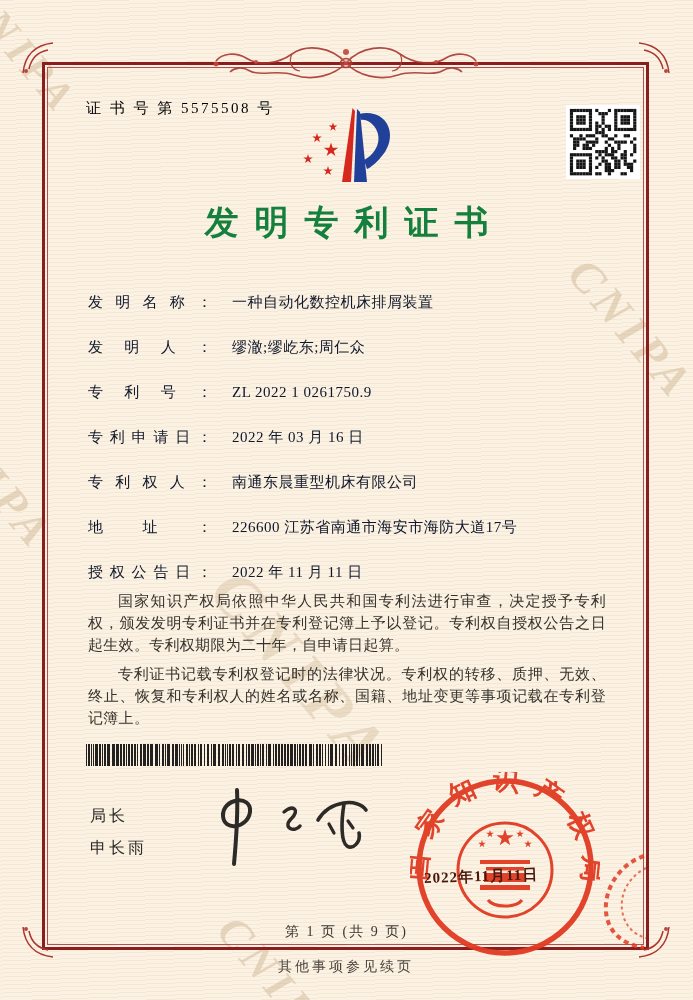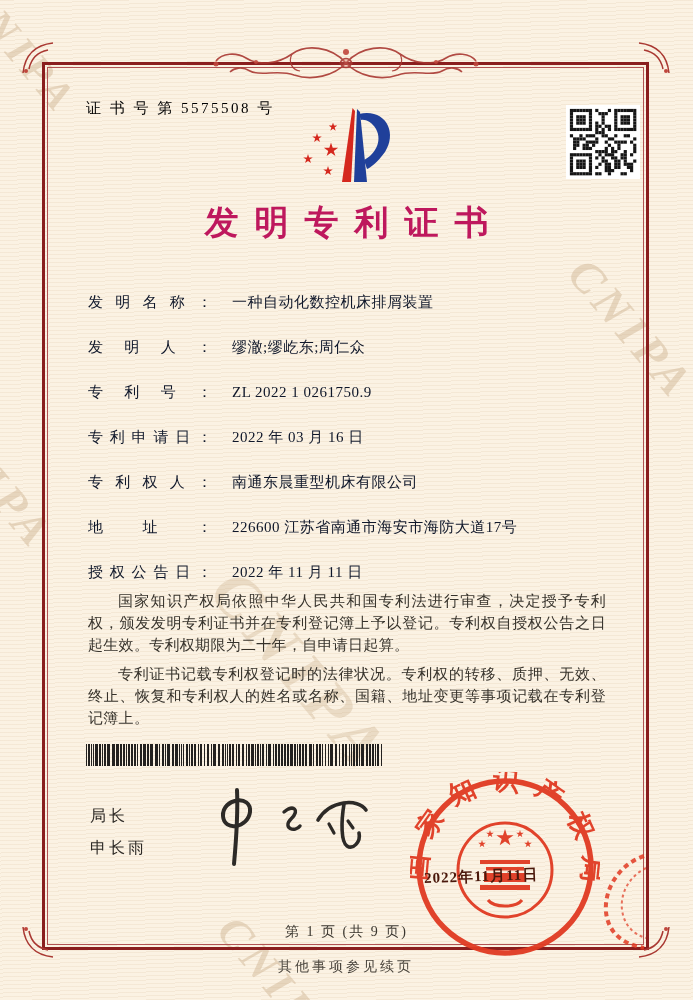--- a/index.html
+++ b/index.html
@@ -22,21 +22,21 @@
   .corner{position:absolute;}
   .c-tl{left:20px;top:40px;}
   .c-tr{left:636px;top:40px;transform:scaleX(-1);}
   .c-bl{left:20px;top:924px;transform:scaleY(-1);}
   .c-br{left:636px;top:924px;transform:scale(-1,-1);}
   
   .cert-no{position:absolute;left:86px;top:99px;font-size:15px;letter-spacing:2.5px;color:#000000;}
   .logo{position:absolute;left:286px;top:98px;}
   .qr{position:absolute;left:566px;top:105px;}
   .title{position:absolute;left:0;right:0;top:200px;text-align:center;font-size:34px;font-weight:bold;
-         letter-spacing:16px;text-indent:16px;color:#be185d;}
+         letter-spacing:16px;text-indent:16px;color:#15803d;}
   
   .fields{position:absolute;left:88px;top:290px;width:524px;}
   .frow{display:flex;height:45px;align-items:flex-start;font-size:15px;color:#0f172a;line-height:24px;}
   .flabel{display:inline-block;width:124px;text-align:justify;text-align-last:justify;flex:none;}
   .fvalue{margin-left:20px;letter-spacing:.5px;white-space:nowrap;}
   .pair2{display:flex;margin-left:36px;}
   .pair2 .flabel{width:auto;text-align-last:auto;}
   
   .paras{position:absolute;left:88px;top:590px;width:518px;font-size:15px;line-height:22px;
          color:#36322b;text-align:justify;}

